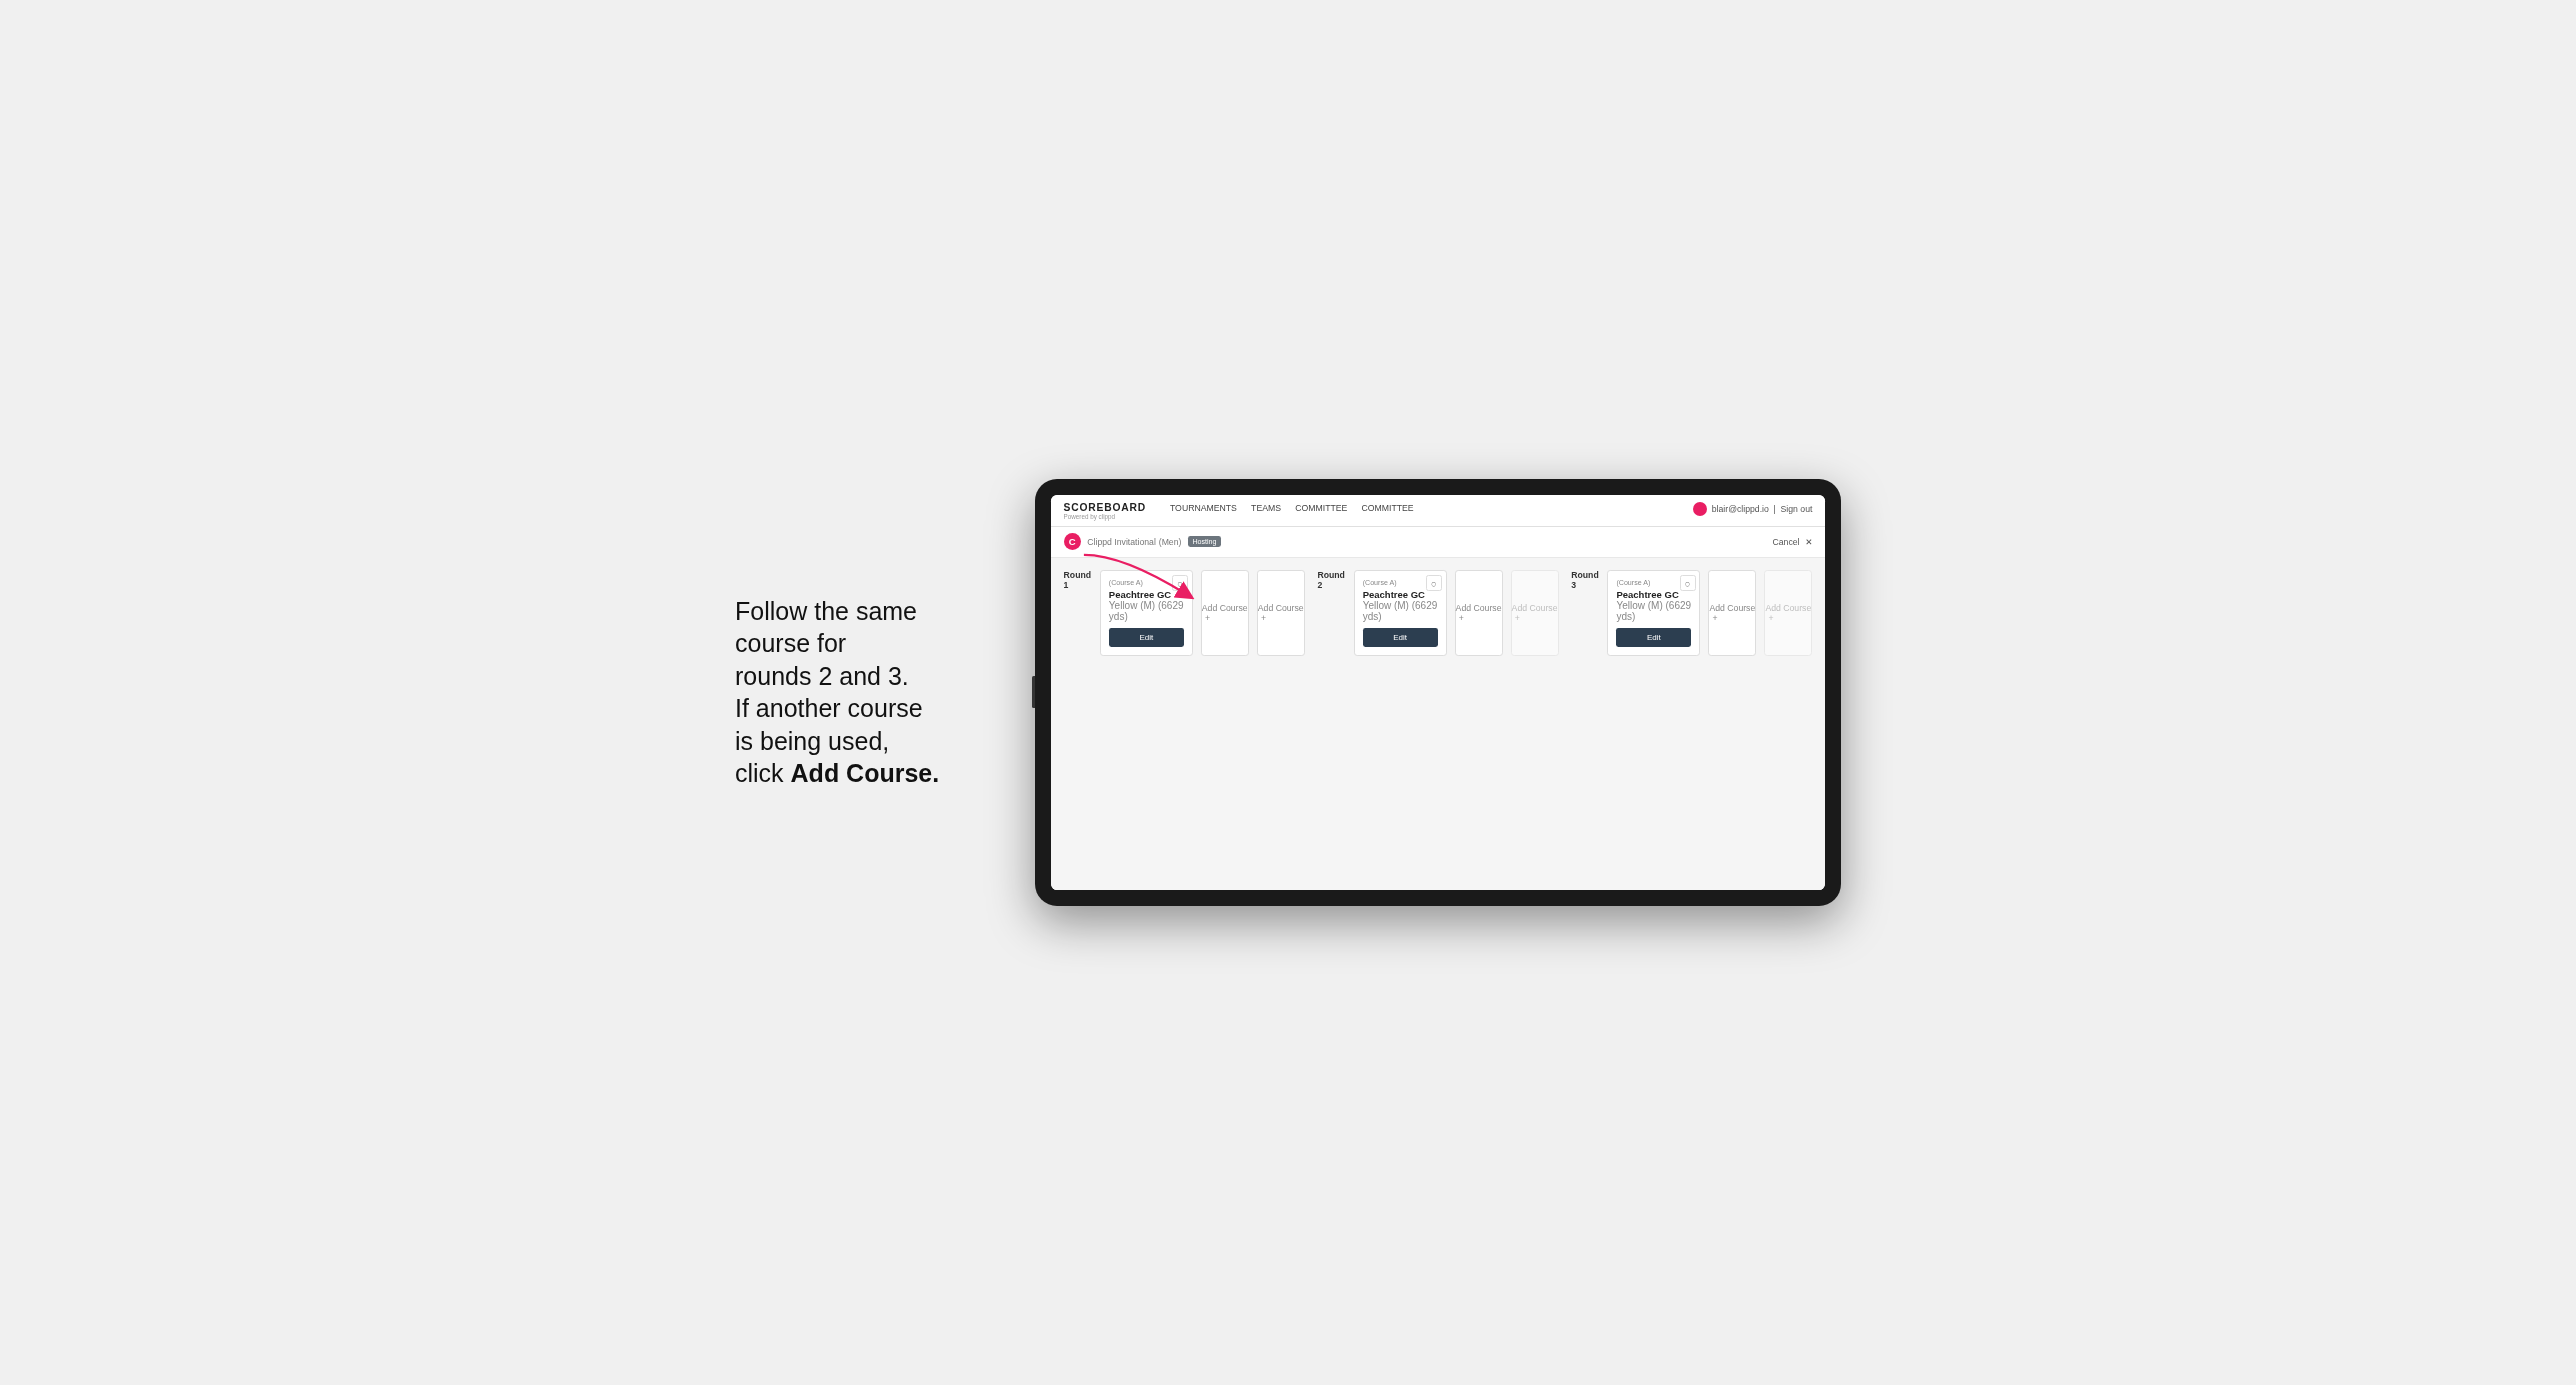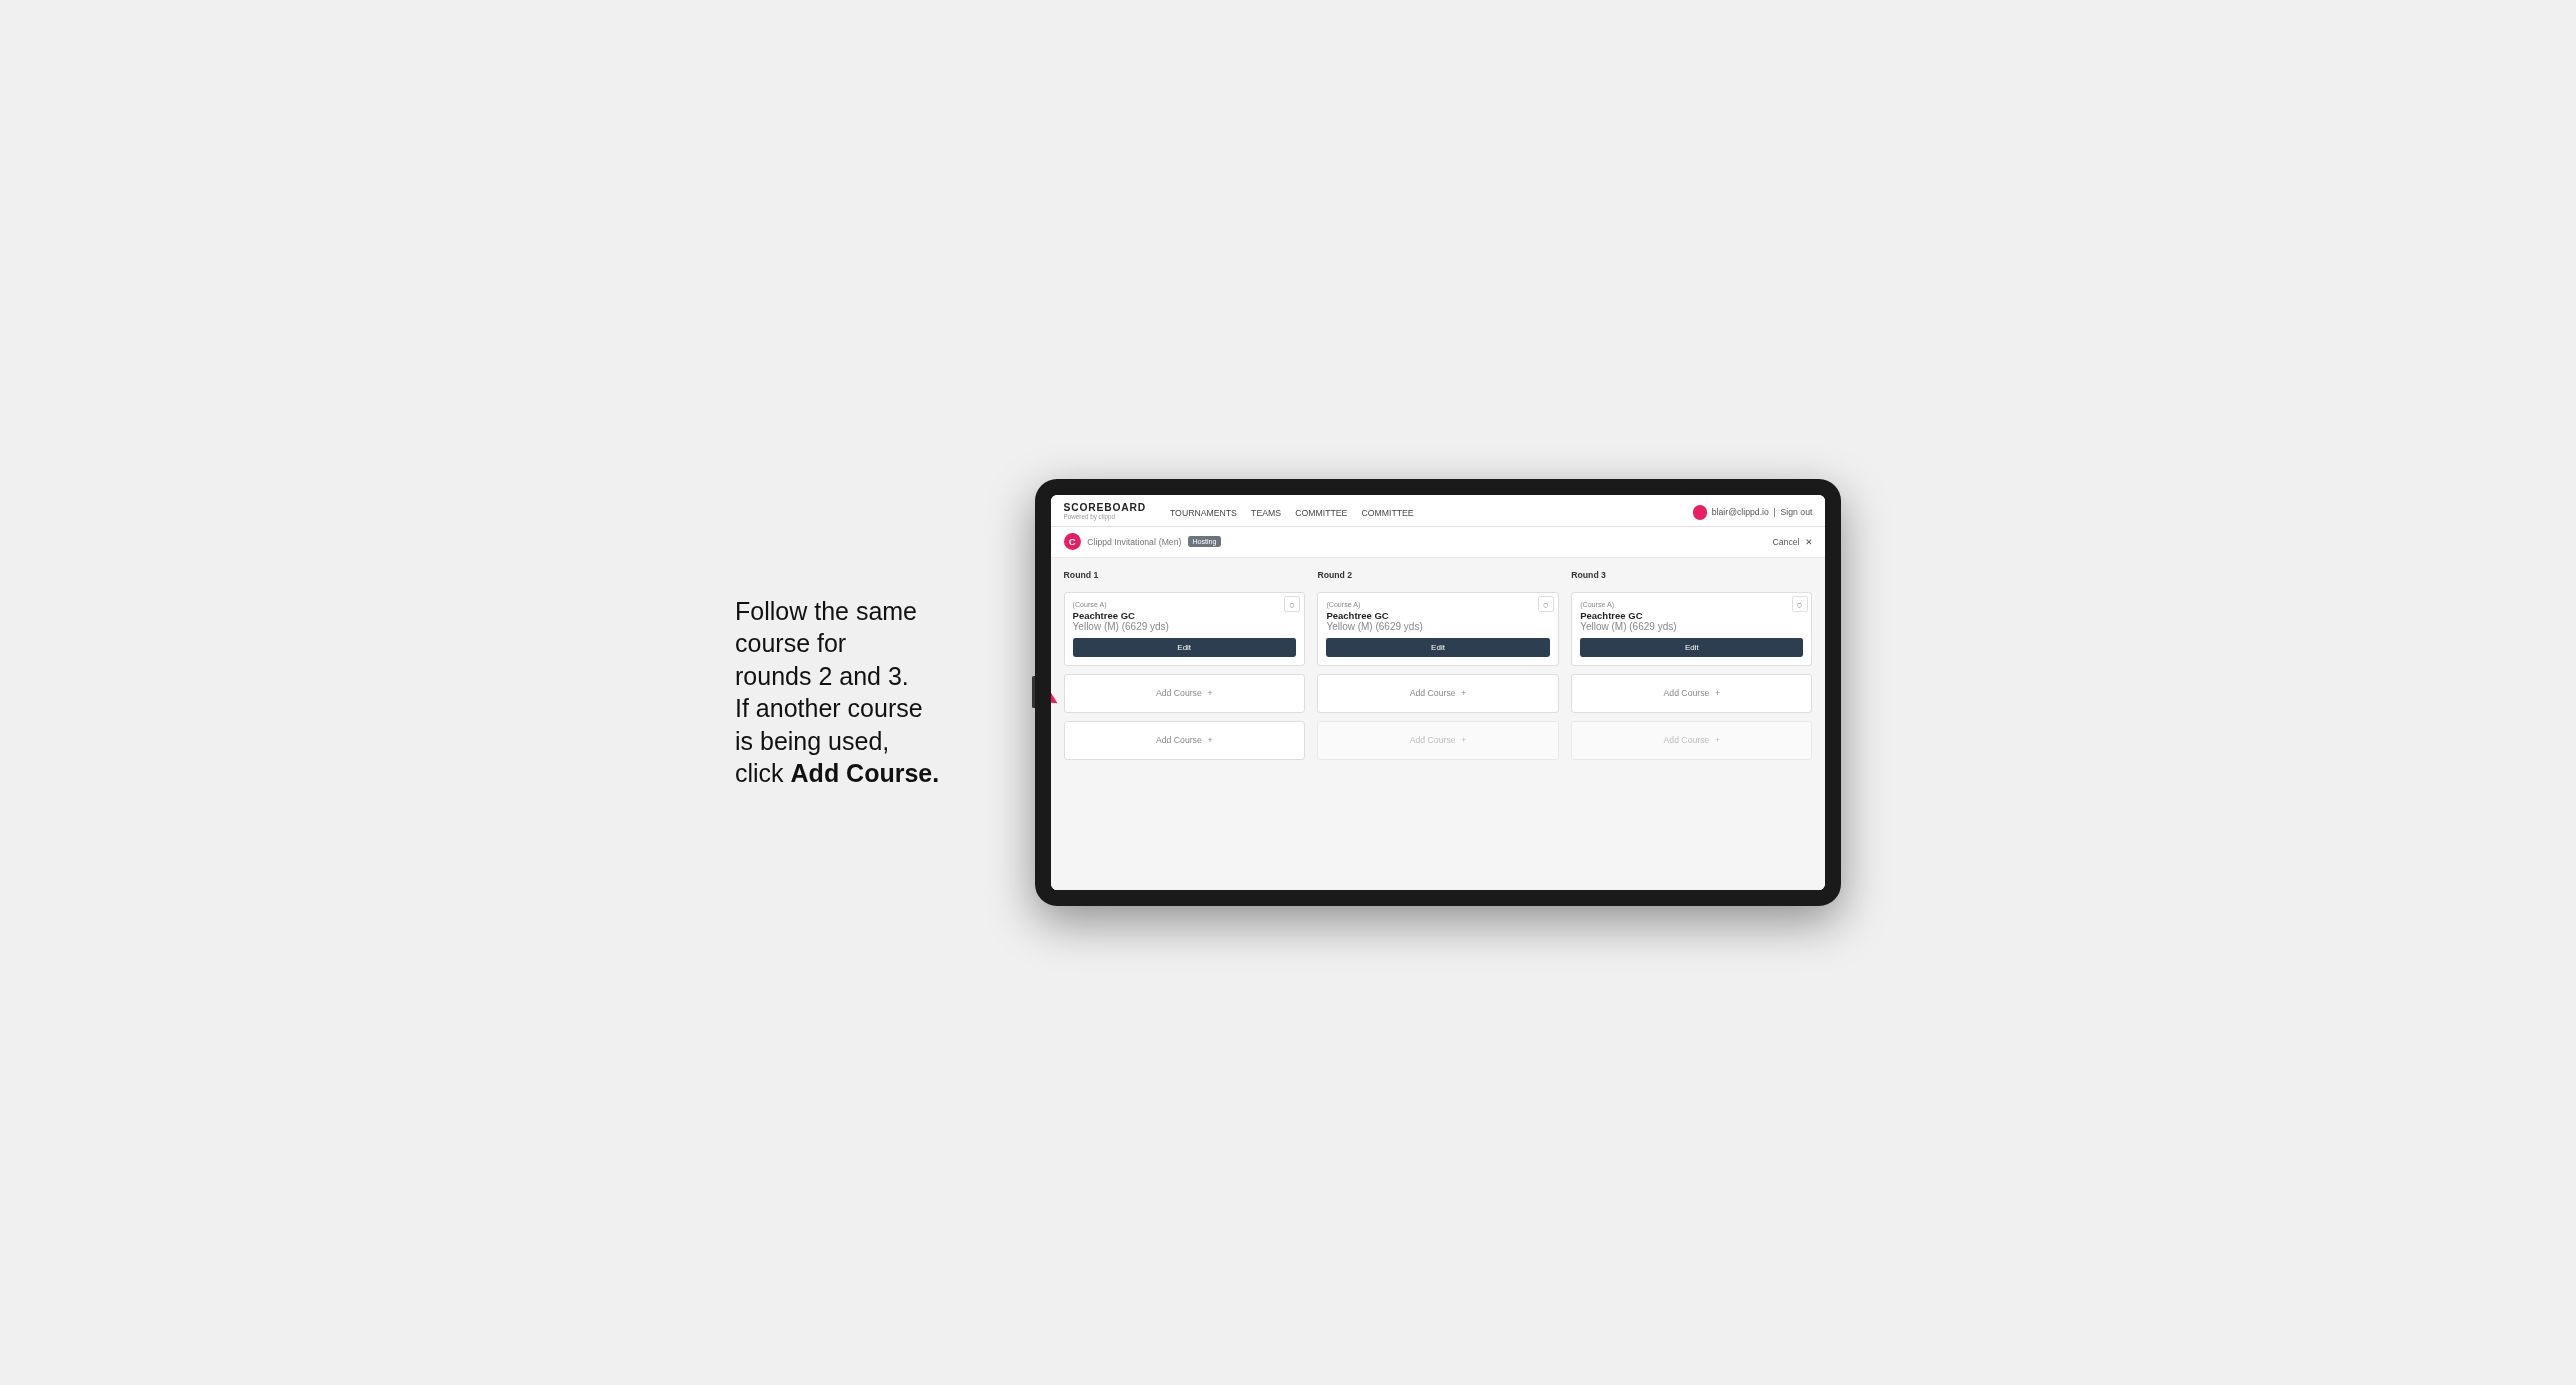--- a/index.html
+++ b/index.html
@@ -46,21 +46,21 @@
       overflow: hidden;
       position: relative;
     }
 
     
     .top-nav {
       background: #fff;
       border-bottom: 0.8px solid #e0e0e0;
       padding: 6.3px 12.6px;
       display: flex;
-      align-items: flex-end;
+      align-items: flex-start;
       gap: 16px;
     }
 
     .logo-area {
       display: flex;
       flex-direction: column;
       margin-right: 8px;
     }
     .logo-scoreboard {
       font-size: 10.3px;
@@ -181,21 +181,21 @@
     }
 
     .rounds-grid {
       display: grid;
       grid-template-columns: 1fr 1fr 1fr;
       gap: 12.6px;
     }
 
     .round-column {
       display: flex;
-      flex-direction: column;
+      flex-direction: row;
       gap: 8px;
     }
 
     .round-title {
       font-size: 8.7px;
       font-weight: 600;
       color: #333;
       margin-bottom: 3.2px;
     }
 

